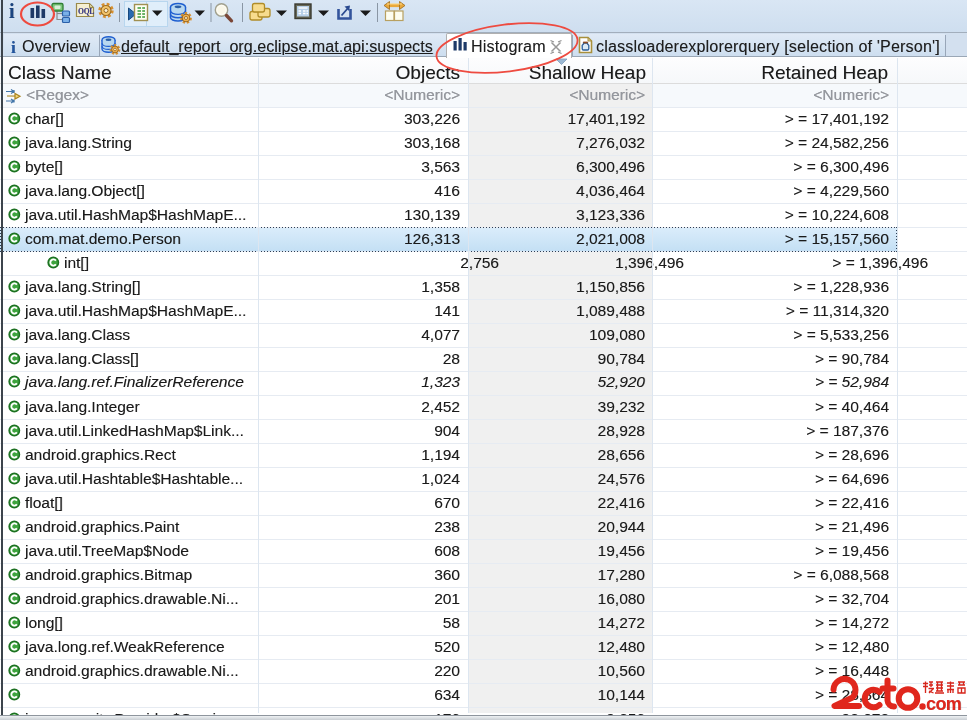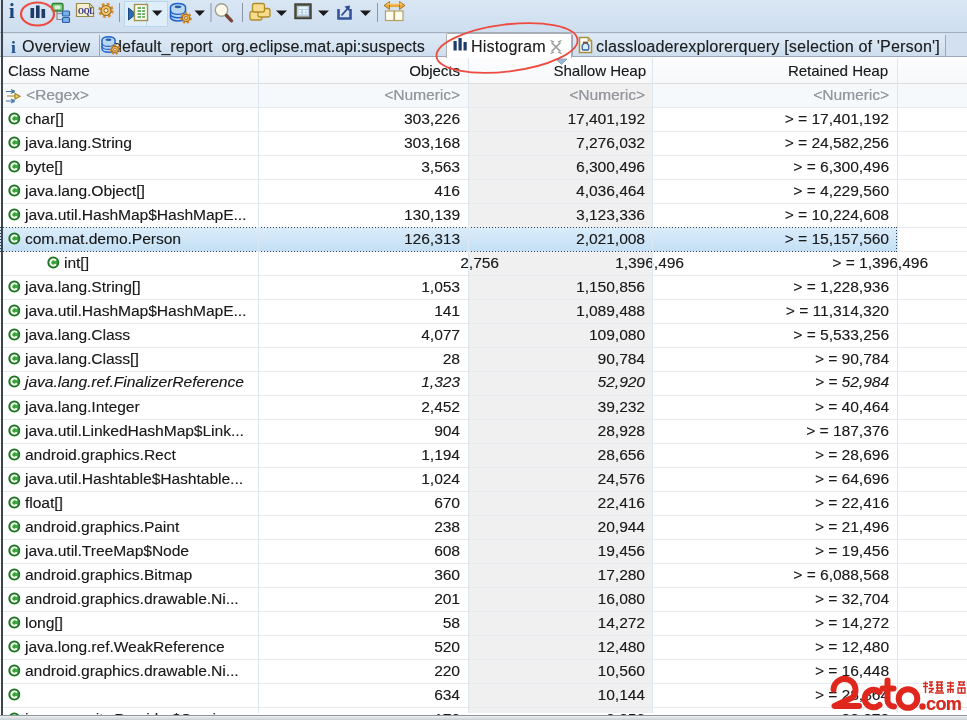--- a/index.html
+++ b/index.html
@@ -11,21 +11,21 @@
 #tabbar{left:0;top:32px;width:967px;height:25px;background:#d3e0ef;border-top:1px solid #a2aebc;box-sizing:border-box;}
 .tab{position:absolute;top:34px;height:22px;font-size:16px;letter-spacing:0.2px;color:#1d1d1d;
 background:linear-gradient(#e0eaf6,#cddeef);white-space:nowrap;z-index:2;}
 .tabsep{position:absolute;top:35px;height:21px;width:1px;background:#98a6b8;z-index:2;}
 #tabline{left:0;top:56px;width:967px;height:1px;background:#9aa7b6;}
 #seltab{left:446px;top:33px;width:126px;height:25px;background:#fff;border:1px solid #b0b0b0;
 border-bottom:none;border-radius:2px 2px 0 0;box-sizing:border-box;z-index:3;}
 
 #hdr{left:0;top:58px;width:967px;height:26px;background:linear-gradient(#fdfdfe,#f6f8fa);
 border-bottom:1px solid #dcdcdc;box-sizing:border-box;}
-.htext{position:absolute;top:62px;font-size:15px;color:#1a1a1a;white-space:nowrap;z-index:2;}
+.htext{position:absolute;top:62px;font-size:19px;color:#1a1a1a;white-space:nowrap;z-index:2;}
 .vline{position:absolute;top:58px;height:655px;width:1px;background:#dde6f0;z-index:2;}
 #shade{left:469px;top:84px;width:183px;height:629px;background:#f0f0f0;}
 .row{position:absolute;left:0;width:967px;height:24px;font-size:15.5px;color:#1a1a1a;}
 .rline{position:absolute;left:0;width:967px;height:1px;background:#e6ebf2;}
 .cname{position:absolute;left:25px;top:2px;white-space:nowrap;}
 .num{position:absolute;top:2px;white-space:nowrap;text-align:right;}
 .o{right:507px;} .s{right:322px;} .r{right:78px;}
 .gray{color:#94979e;}
 #selrow{left:0;top:227px;width:897px;height:25px;background:linear-gradient(#dbedfb,#c3dff4);}
 .dotH{position:absolute;width:897px;height:1px;left:0;z-index:2;
@@ -115,21 +115,21 @@
 <path d="M399.5 1.5 L405 5.5 L399.5 9.5 Z" fill="#eaa93c" stroke="#9a6a1a" stroke-width="0.8"></path>
 <path d="M387 4 H402" stroke="#fdd988" stroke-width="1"></path>
 </svg>
 
 <div id="tabbar" class="abs"></div>
 <div class="tab" style="left:4px;width:95px;">
       <span style="position:absolute;left:7px;top:3.5px;color:#2155a0;font-family:'Liberation Serif',serif;font-weight:bold;font-size:17px;">i</span>
       <span style="position:absolute;left:18px;top:3.5px;">Overview</span>
     </div>
 <div class="tab" style="left:100px;width:346px;">
-      <span style="position:absolute;left:13px;top:3.5px;letter-spacing:0.05px;">default_report&nbsp; org.eclipse.mat.api:suspects</span>
+      <span style="position:absolute;left:21px;top:3.5px;letter-spacing:0.05px;text-decoration:underline;">default_report&nbsp; org.eclipse.mat.api:suspects</span>
     </div>
 <div id="seltab" class="abs"></div>
 <div class="tab" style="left:446px;width:125px;background:transparent;z-index:4;">
       <span style="position:absolute;left:25px;top:3.5px;">Histogram</span>
       <svg width="15" height="15" style="position:absolute;left:103px;top:5px">
         <path d="M2.5 3.5 L11.5 12.5 M11.5 3.5 L2.5 12.5" stroke="#979797" stroke-width="1.5" fill="none"></path>
         <path d="M1.5 1.5 L5 3 M12.5 1.5 L9 3 M1.5 14.5 L5 13 M12.5 14.5 L9 13" stroke="#8f8f8f" stroke-width="1.1" fill="none"></path>
       </svg>
     </div>
 <div class="tab" style="left:573px;width:372px;">
@@ -265,21 +265,21 @@
         <span class="num s">1,396,496</span>
         <span class="num r">&gt; = 1,396,496</span>
       </div>
       <div class="rline" style="top:275px"></div>
       <div class="row" style="top:276px;">
         <svg width="14" height="14" style="position:absolute;left:7.5px;top:4px">
           <circle cx="6.3" cy="6.5" r="5.2" fill="#3da43d" stroke="#1d7022" stroke-width="1.5"></circle>
           <path d="M8.9 4.6 A3.1 3.1 0 1 0 8.9 8.4" fill="none" stroke="#fff" stroke-width="1.8"></path>
         </svg>
         <span class="cname">java.lang.String[]</span>
-        <span class="num o">1,053</span>
+        <span class="num o">1,358</span>
         <span class="num s">1,150,856</span>
         <span class="num r">&gt; = 1,228,936</span>
       </div>
       <div class="rline" style="top:299px"></div>
       <div class="row" style="top:300px;">
         <svg width="14" height="14" style="position:absolute;left:7.5px;top:4px">
           <circle cx="6.3" cy="6.5" r="5.2" fill="#3da43d" stroke="#1d7022" stroke-width="1.5"></circle>
           <path d="M8.9 4.6 A3.1 3.1 0 1 0 8.9 8.4" fill="none" stroke="#fff" stroke-width="1.8"></path>
         </svg>
         <span class="cname">java.util.HashMap$HashMapE...</span>

